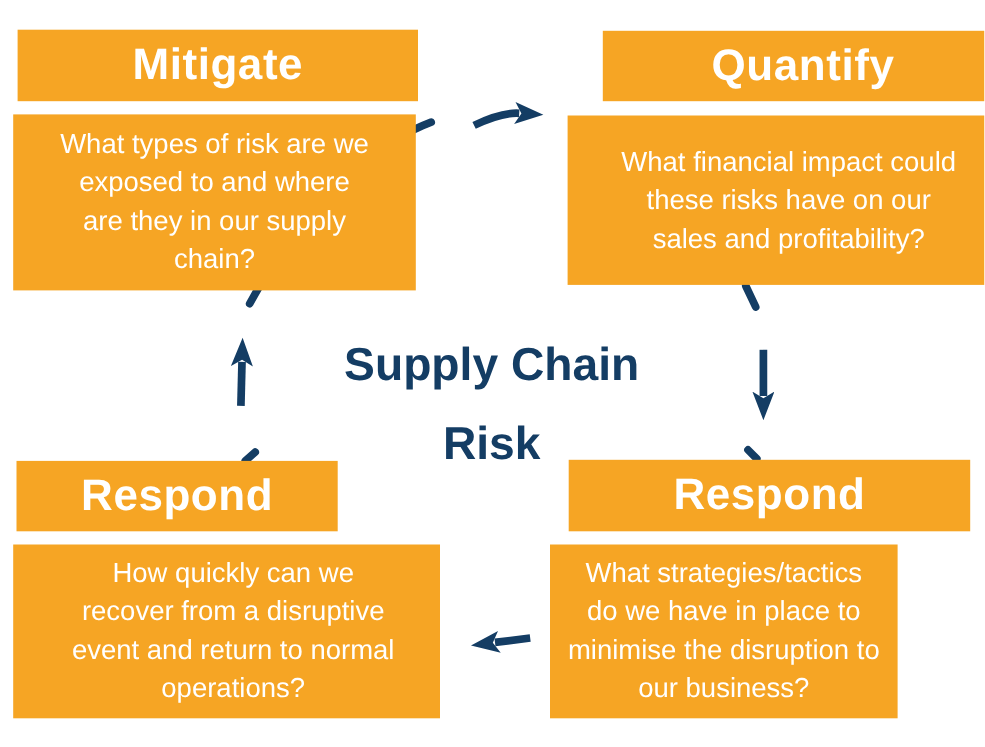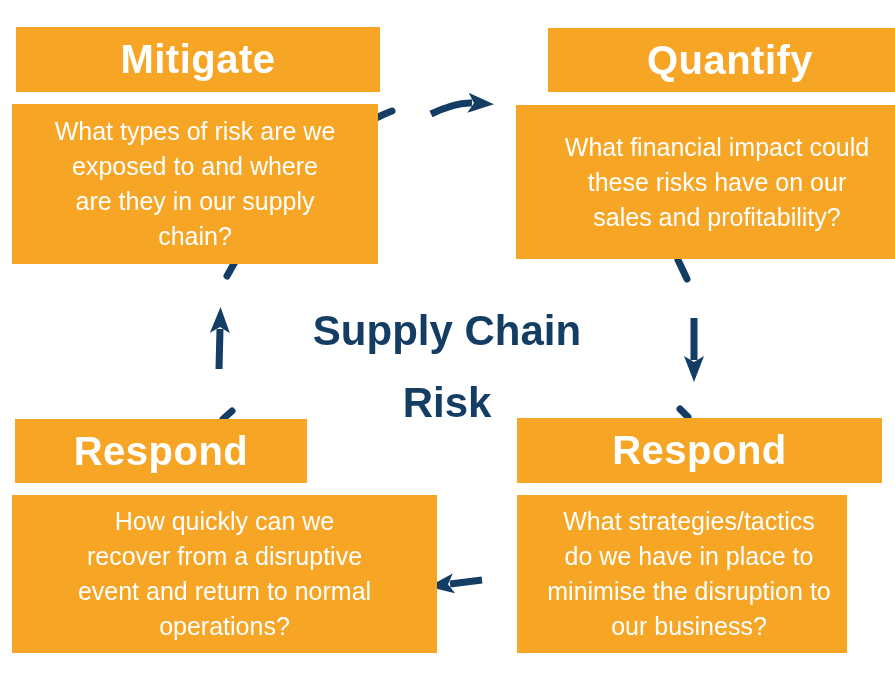--- a/index.html
+++ b/index.html
@@ -30,23 +30,23 @@
     font-size:25px;line-height:35px;
     display:flex;align-items:center;justify-content:center;
     text-align:center;
     white-space:pre-line;
   }
   #identify-header{left:16px;top:27px;width:364px;height:65px;}
   #identify-body  {left:12px;top:104px;width:366px;height:160px;}
   #quantify-header{left:548px;top:28px;width:364px;height:64px;}
   #quantify-body  {left:516px;top:105px;width:402px;height:154px;}
   #respond-header {left:15px;top:419px;width:292px;height:64px;}
-  #respond-body   {left:12px;top:495px;width:425px;height:158px;}
+  #respond-body   {left:12px;top:495px;width:376px;height:158px;padding-left:12px;}
   #mitigate-header{left:517px;top:418px;width:365px;height:65px;}
-  #mitigate-body  {left:517px;top:495px;width:316px;height:158px;padding-left:14px;}
+  #mitigate-body  {left:500px;top:495px;width:316px;height:158px;}
   #center-title{
     position:absolute;left:247px;top:295px;width:400px;
     color:var(--navy);
     font-size:42px;line-height:72px;font-weight:700;
     text-align:center;white-space:pre-line;
   }
   #arrow-layer{
     position:absolute;left:0;top:0;width:895px;height:679px;
     pointer-events:none;
   }

